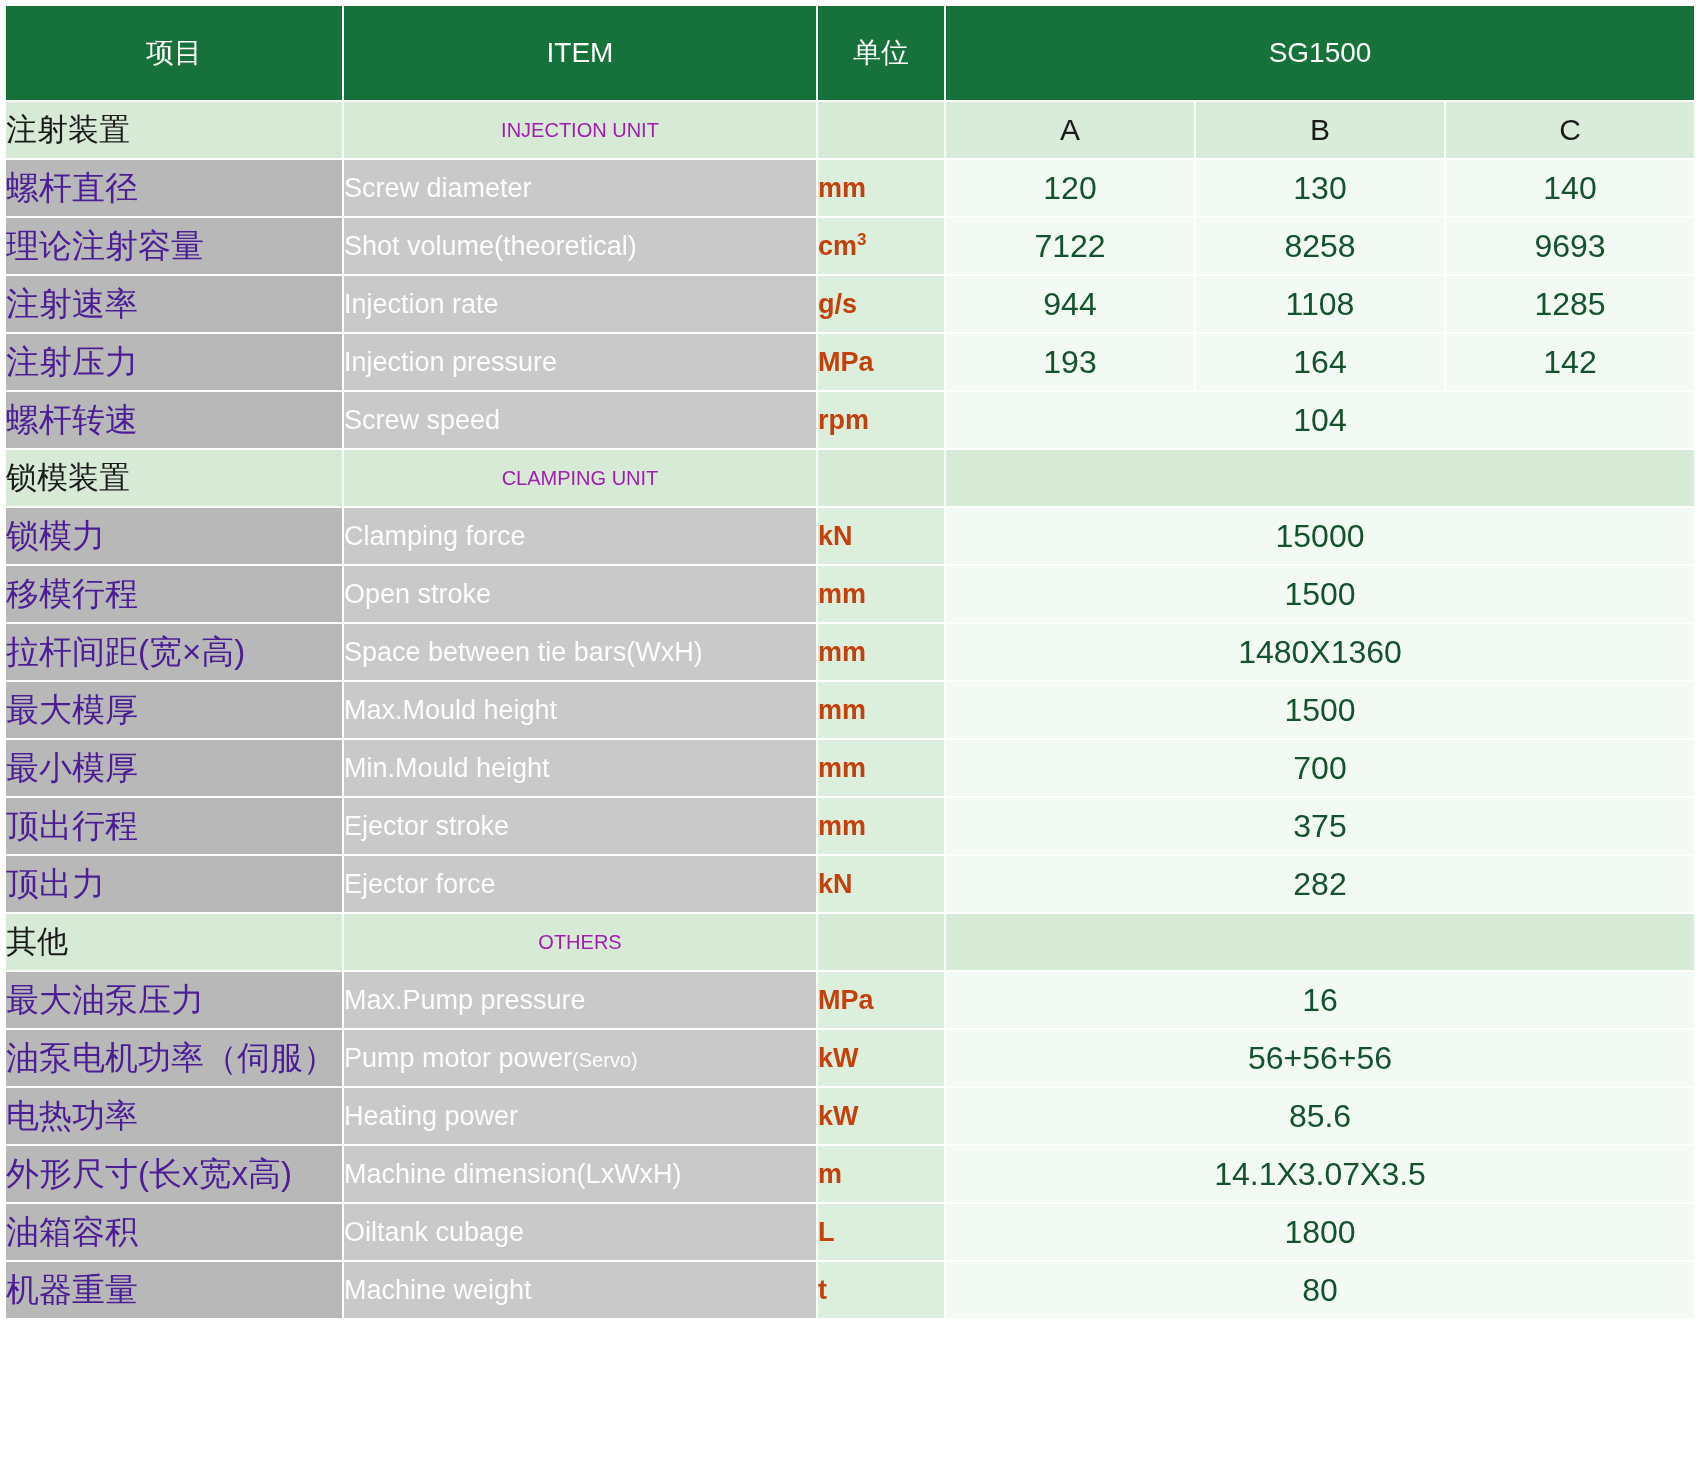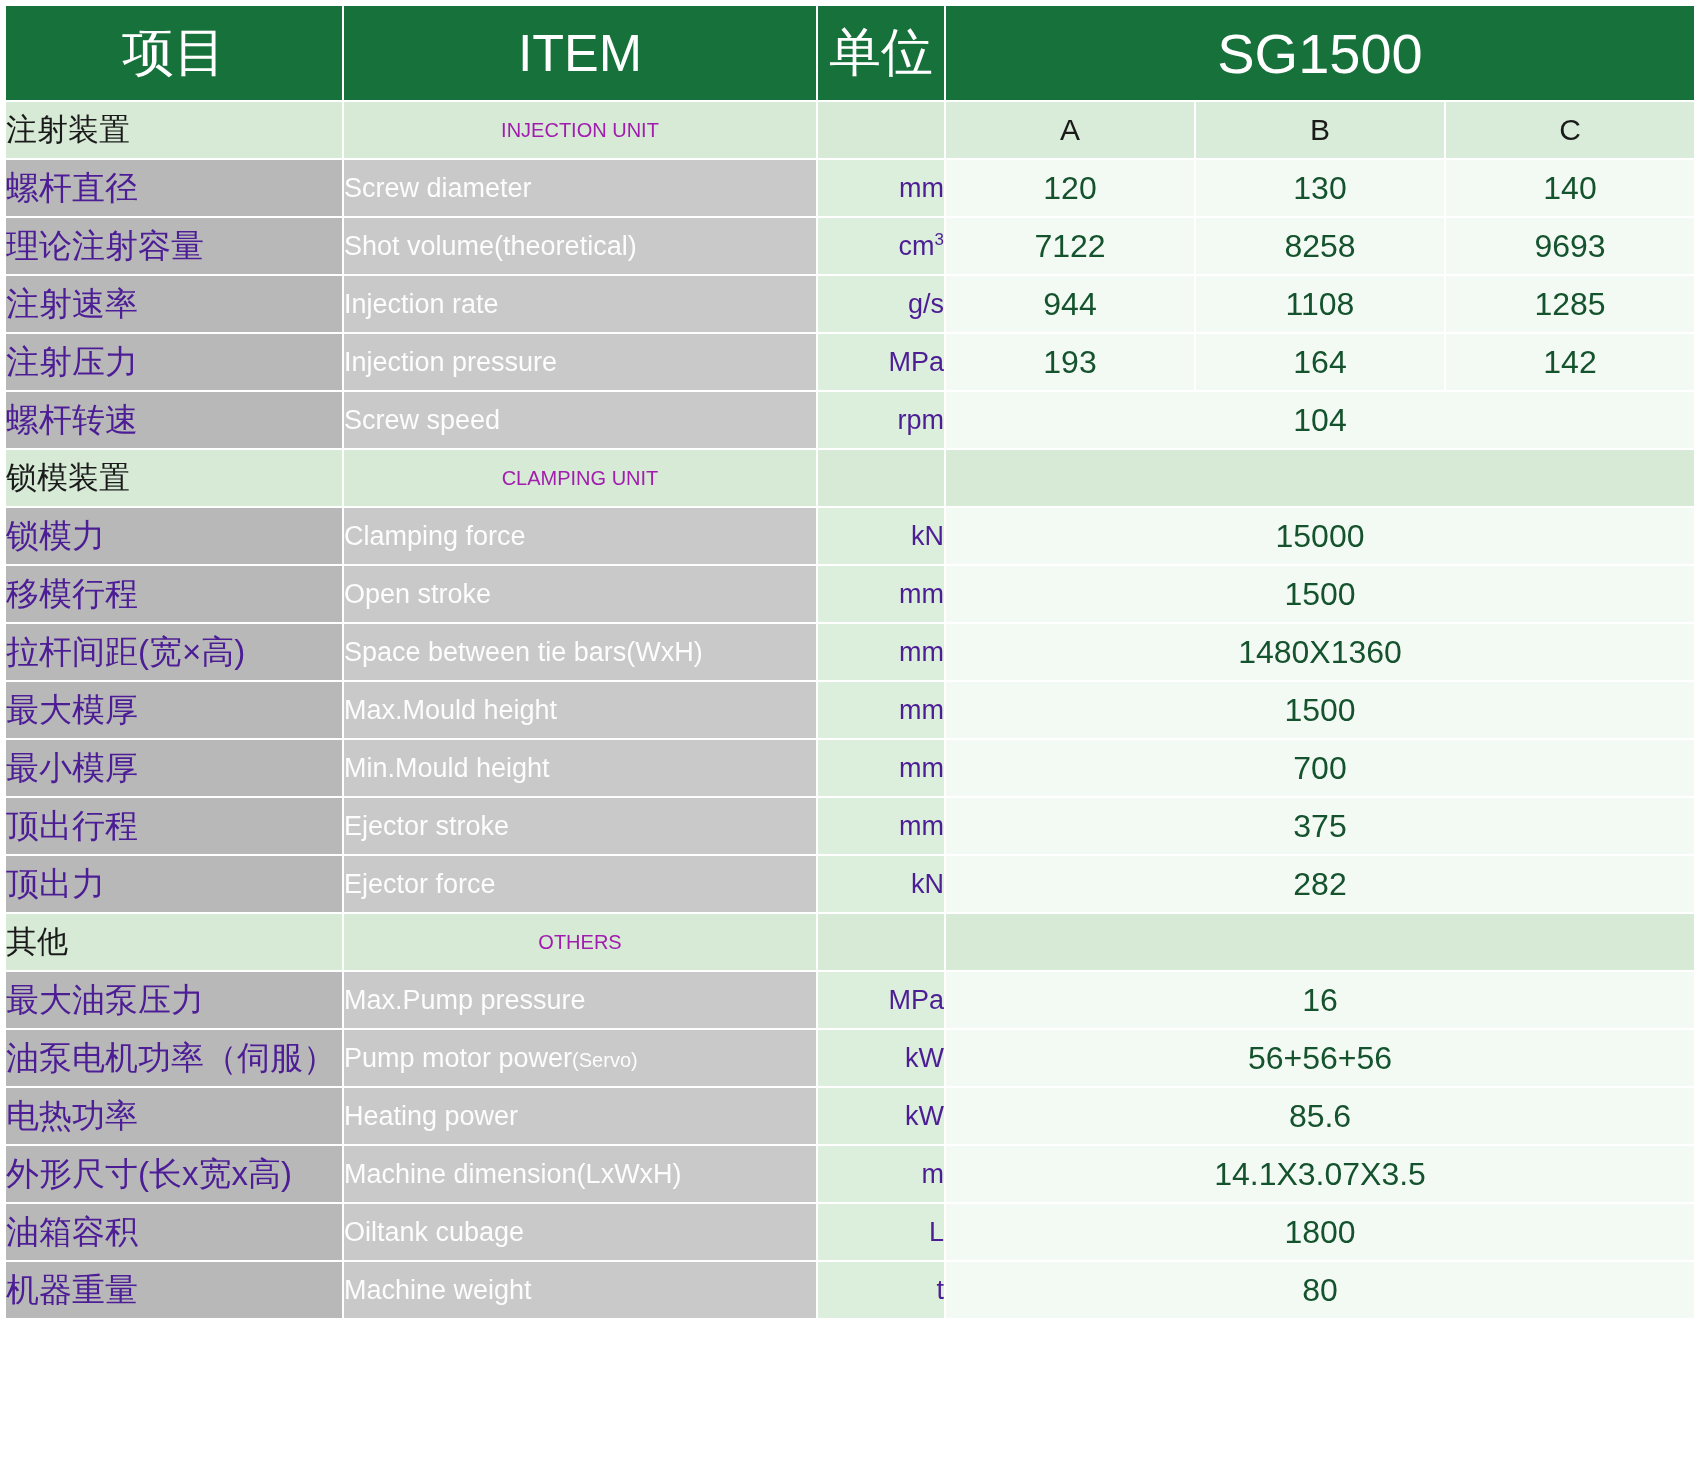--- a/index.html
+++ b/index.html
@@ -35,24 +35,24 @@
     vertical-align: middle;
     box-sizing: border-box;
   }
 
   
   .hdr {
     background: #17713a;
     color: #ffffff;
     text-align: center;
     height: 96px;
-    font-size: 52px;
+    font-size: 28px;
     font-weight: normal;
   }
-  .hdr.model { font-size: 56px; }
+  .hdr.model { font-size: 28px; }
 
   
   .sec-cn {
     background: #d6ead6;
     color: #1a1a1a;
     font-size: 31px;
     padding-left: 16px;
     height: 58px;
   }
   .sec-en {
@@ -86,24 +86,25 @@
   .lbl-en {
     background: #c9c9c9;
     color: #fdfdfd;
     font-size: 27px;
     padding-left: 14px;
     height: 58px;
     white-space: nowrap;
   }
   .unit {
     background: #dcefdc;
-    color: #4c1d95;
+    color: #c2410c;
     font-size: 27px;
-    text-align: right;
-    height: 58px;
+    text-align: left;
+    height: 58px;
+    font-weight: bold;
   }
   .val {
     background: #f3f9f3;
     color: #14532d;
     font-size: 32px;
     text-align: center;
     height: 58px;
   }
   sup { font-size: 17px; vertical-align: super; }
   .small-servo { font-size: 20px; }

